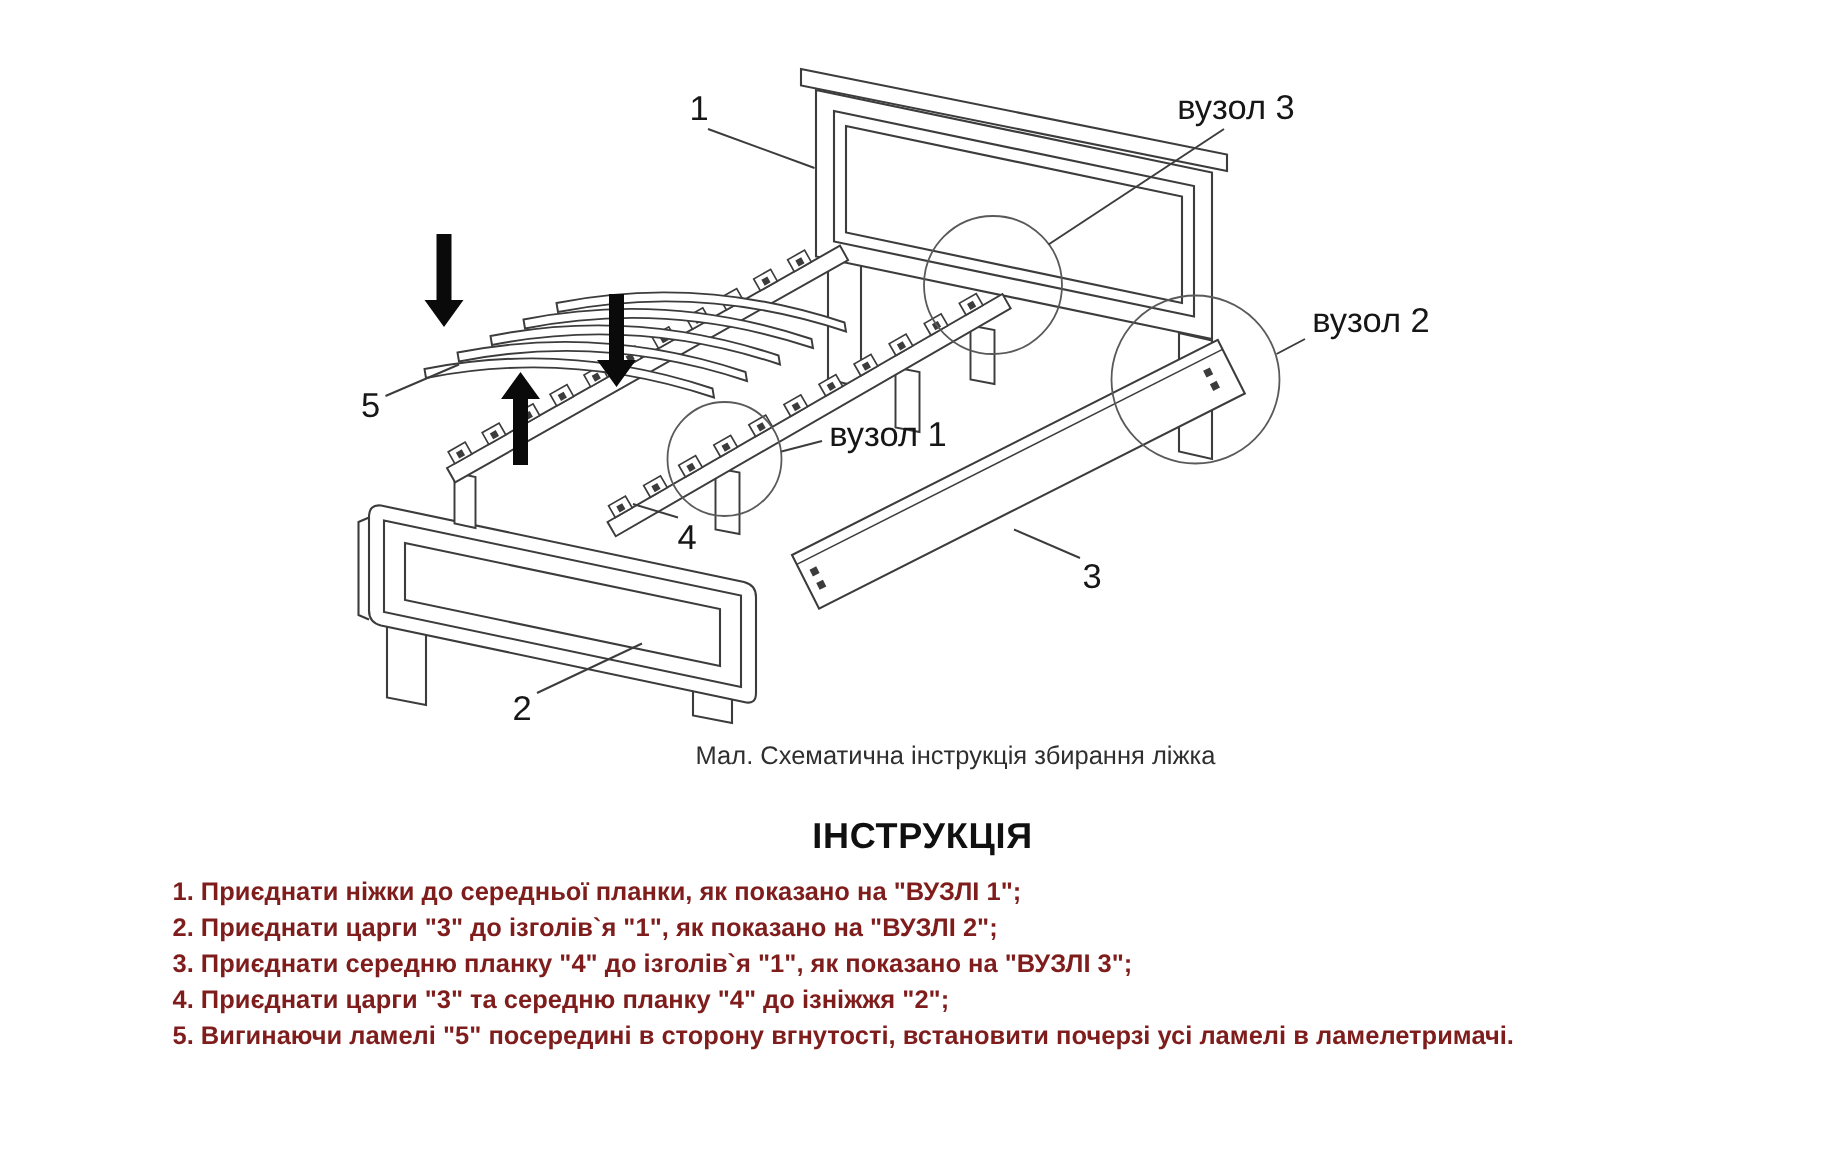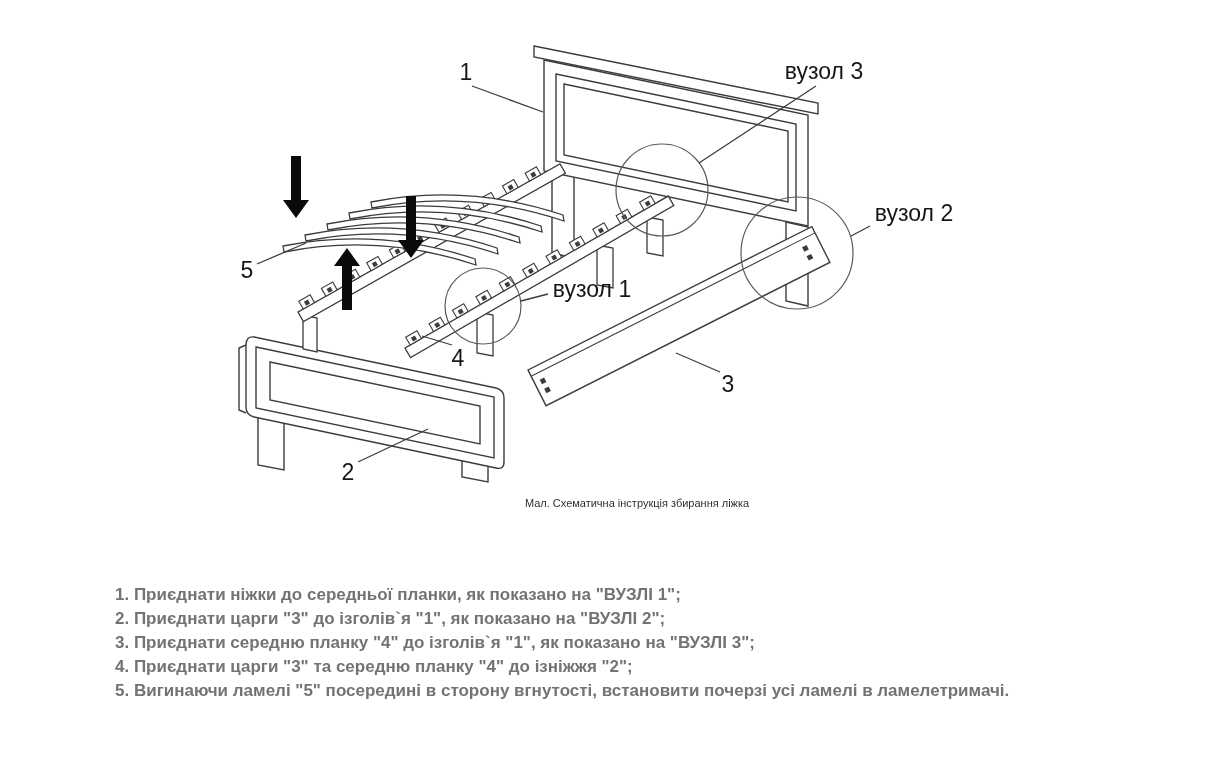--- a/index.html
+++ b/index.html
@@ -2,25 +2,25 @@
 <html><head>
 <meta charset="utf-8">
 <style>
   * { margin:0; padding:0; box-sizing:border-box; }
   html,body { background:#fff; }
   body { font-family:"Liberation Sans", sans-serif; color:#1b1b1b; }
   .page { position:relative; width:1230px; height:769px; background:#fff; overflow:hidden; }
   .diagram { position:absolute; top:0; left:0; }
   .diagram text { font-family:"Liberation Sans", sans-serif; font-size:23px; fill:#161616; }
   .caption { position:absolute; top:492px; left:0; width:100%; text-align:center;
-             font-size:11px; line-height:23px; color:#2f2f2f;padding-left:44px; }
+             font-size:17px; line-height:23px; color:#2f2f2f;padding-left:44px; }
   .title   { position:absolute; top:544px; left:0; width:100%; text-align:center;
              font-size:24px; font-weight:bold; color:#101010; letter-spacing:0.5px; }
   .steps   { position:absolute; top:583px; left:115px; width:990px;
-             font-size:17px; font-weight:bold; line-height:24px; color:#737373; }
+             font-size:17px; font-weight:bold; line-height:24px; color:#7f1d1d; }
   .steps p { margin:0; }
 </style>
 </head>
 <body>
 
 <div class="page">
 
   <svg class="diagram" width="1230" height="495" viewBox="0 0 1230 495">
     <defs>
       <g id="holder">
@@ -133,20 +133,21 @@
       <text x="824" y="79" text-anchor="middle">вузол 3</text>
       <text x="914" y="221" text-anchor="middle">вузол 2</text>
       <text x="592" y="297" text-anchor="middle">вузол 1</text>
     </g>
   </svg>
 
   <div class="caption">
     <div>Мал. Схематична інструкція збирання ліжка</div>
   </div>
 
+  <div class="title">ІНСТРУКЦІЯ</div>
 
   <div class="steps">
     <p>1. Приєднати ніжки до середньої планки, як показано на "ВУЗЛІ 1";</p>
     <p>2. Приєднати царги "3" до ізголів`я "1", як показано на "ВУЗЛІ 2";</p>
     <p>3. Приєднати середню планку "4" до ізголів`я "1", як показано на "ВУЗЛІ 3";</p>
     <p>4. Приєднати царги "3" та середню планку "4" до ізніжжя "2";</p>
     <p>5. Вигинаючи ламелі "5" посередині в сторону вгнутості, встановити почерзі усі ламелі в ламелетримачі.</p>
   </div>
 
 </div>

